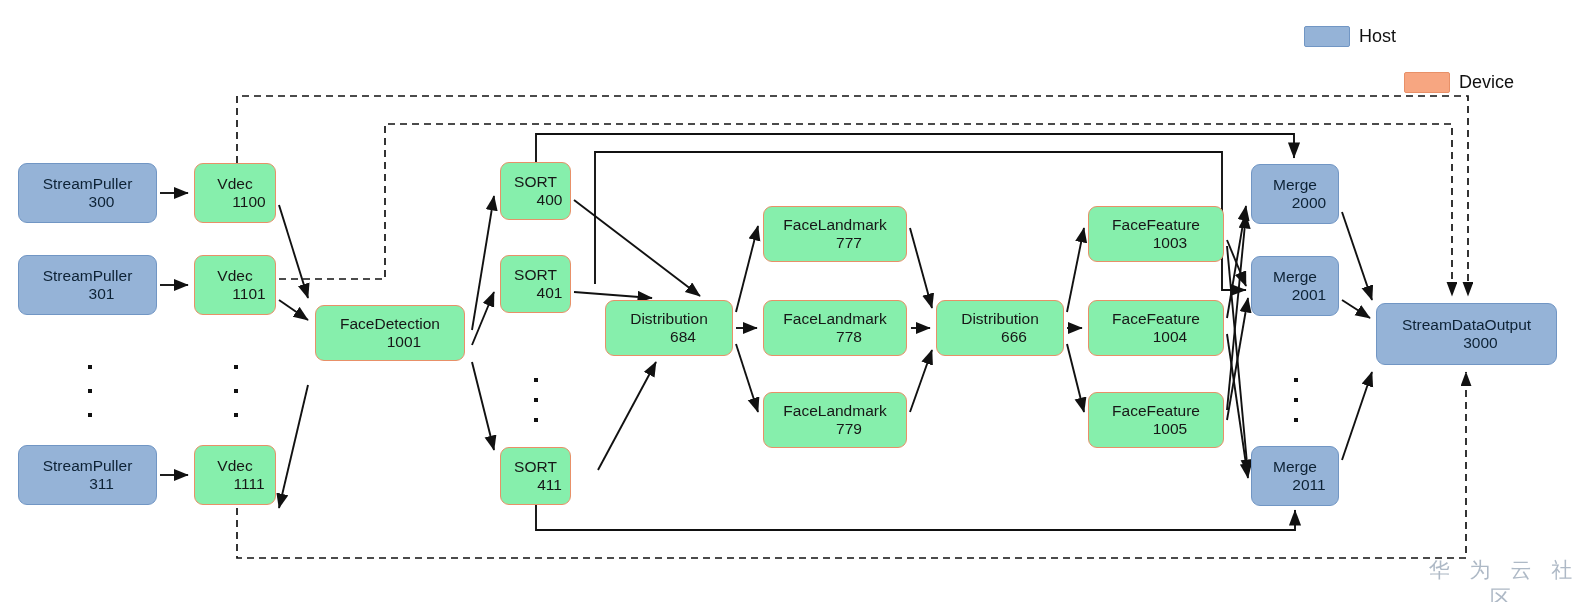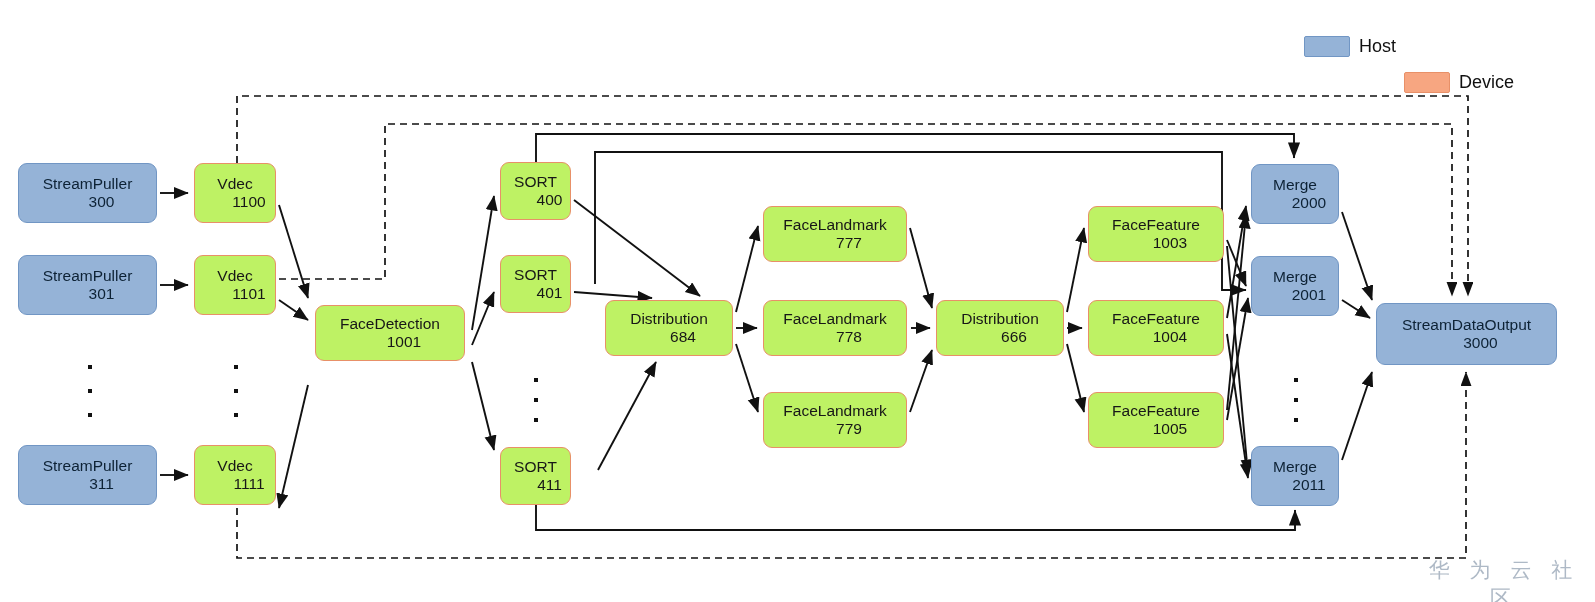--- a/index.html
+++ b/index.html
@@ -5,21 +5,21 @@
   html,body{margin:0;padding:0;background:#ffffff;}
   body{font-family:"Liberation Sans", sans-serif;}
   #stage{position:relative;width:1595px;height:602px;background:#ffffff;overflow:hidden;}
   #wires{position:absolute;left:0;top:0;width:1595px;height:602px;}
   .node{position:absolute;box-sizing:border-box;display:flex;flex-direction:column;
         align-items:center;justify-content:center;border-radius:9px;
         font-size:15.5px;line-height:1.18;color:#111111;text-align:center;}
   .node .l1{white-space:nowrap;text-align:center;}
   .node .l2{white-space:nowrap;margin-left:28px;}
   .host{background:#95B3D7;border:1.3px solid #7196c4;color:#0d2235;}
-  .device{background:#bef264;border:1.3px solid #e89068;color:#171717;}
+  .device{background:#86efac;border:1.3px solid #e89068;color:#171717;}
   .legend{position:absolute;display:flex;align-items:center;gap:9px;}
   .swatch{width:44px;height:19px;border-radius:2px;}
   .sw-host{background:#95B3D7;border:1.2px solid #7196c4;}
   .sw-dev{background:#F7A681;border:1.2px solid #e89068;}
   .legend-label{font-size:18px;color:#111;}
   .dots{position:absolute;display:flex;flex-direction:column;align-items:center;
         justify-content:space-between;width:10px;}
   .dots i{display:block;width:4px;height:4px;background:#111;border-radius:0;}
   .wm{position:absolute;text-align:center;color:#b9c4cf;pointer-events:none;}
   .wm .wm1{font-size:21px;letter-spacing:7px;color:#aeb9c6;}
@@ -88,21 +88,21 @@
       <path d="M536,505 L536,530 L1295,530 L1295,510" marker-end="url(#ahs)"></path>
     </g>
 
     <g fill="none" stroke="#111" stroke-width="1.7" stroke-dasharray="7,5">
       <path d="M237,223 L237,96 L1468,96 L1468,296" marker-end="url(#ahs)"></path>
       <path d="M279,279 L385,279 L385,124 L1452,124 L1452,296" marker-end="url(#ahs)"></path>
       <path d="M237,508 L237,558 L1466,558 L1466,372" marker-end="url(#ahs)"></path>
     </g>
   </svg>
 
-  <div class="legend" style="left:1304px;top:36px;">
+  <div class="legend" style="left:1304px;top:26px;">
     <span class="swatch sw-host"></span>
     <span class="legend-label">Host</span>
   </div>
   <div class="legend" style="left:1404px;top:26px;margin-top:46px;">
     <span class="swatch sw-dev"></span>
     <span class="legend-label">Device</span>
   </div>
 
   <div id="nodes">
       <div class="node host" style="left: 18px; top: 163px; width: 139px; height: 60px;">

